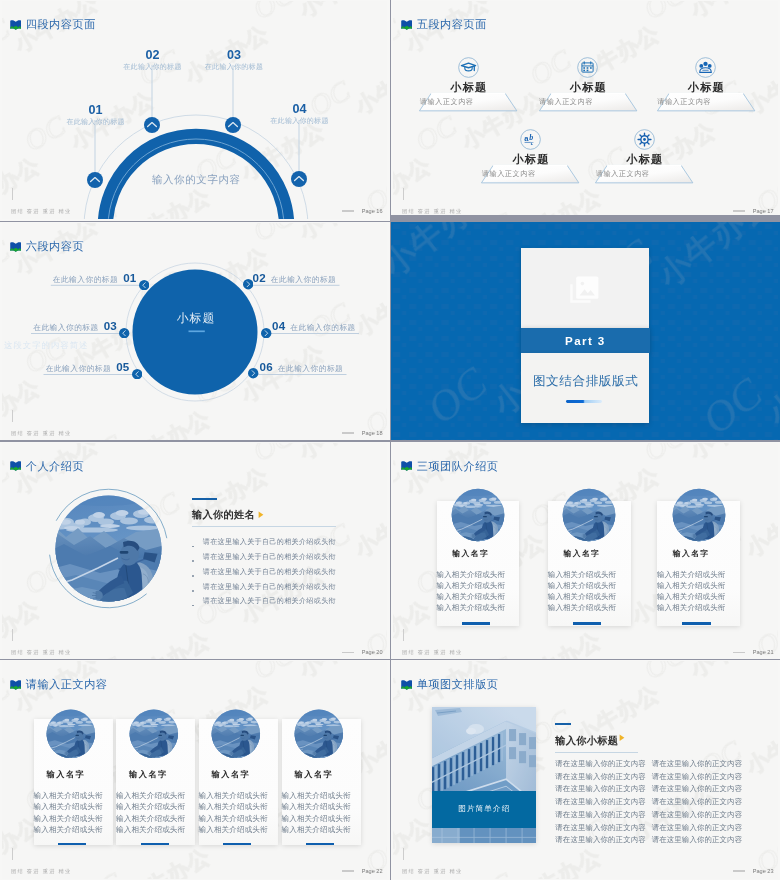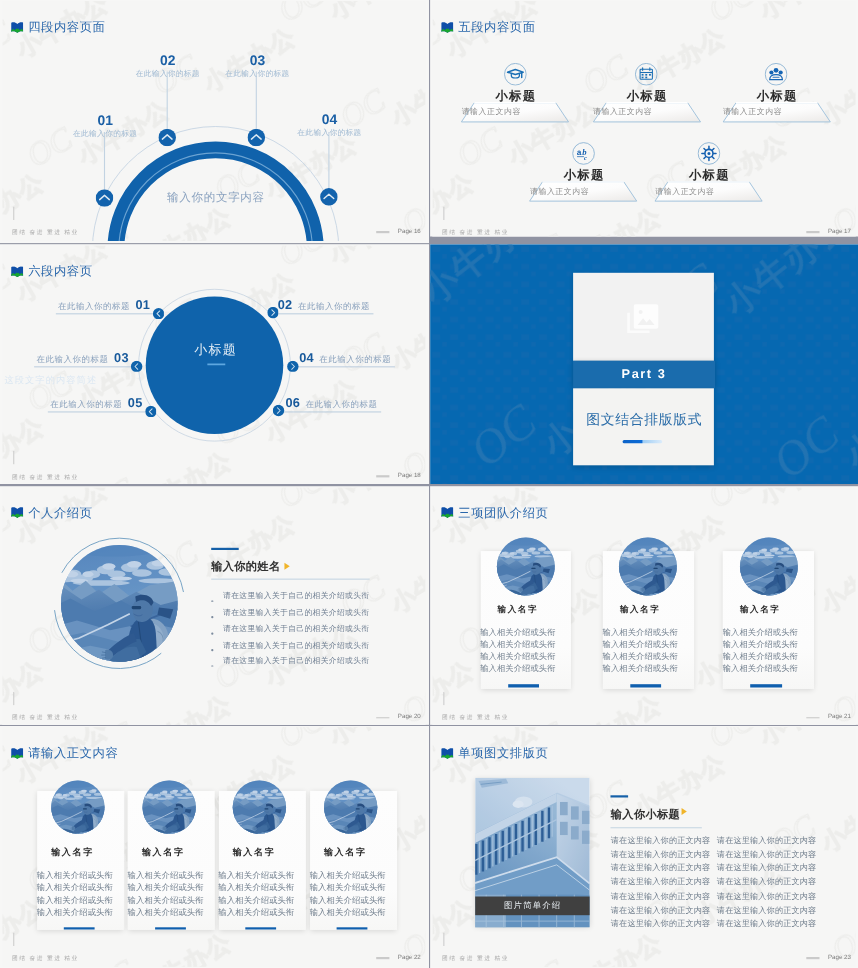--- a/index.html
+++ b/index.html
@@ -113,21 +113,21 @@
   .t4a .tphoto,.t4b .tphoto,.t4c .tphoto,.t4d .tphoto{left:11.9px;top:-10.8px;width:51.6px;height:51.6px;}
   .t4a .tbar,.t4b .tbar,.t4c .tbar,.t4d .tbar{left:24.8px;bottom:-0.2px;width:28.1px;height:1.8px;}
   .t4a .tname,.t4b .tname,.t4c .tname,.t4d .tname{top:50.5px;font-size:8.2px;letter-spacing:1.5px;text-indent:1.5px;}
   .t4a .tlines,.t4b .tlines,.t4c .tlines,.t4d .tlines{top:71.2px;}
   .t4a .tlines div,.t4b .tlines div,.t4c .tlines div,.t4d .tlines div{font-size:7.6px;line-height:11.3px;}
   .t4a{left:31.5px;top:57.9px;} .t4b{left:114px;top:57.9px;} .t4c{left:196.5px;top:57.9px;} .t4d{left:279.5px;top:57.9px;}
 
   
   .s8img{position:absolute;left:38.7px;top:46.1px;width:104.1px;height:136.4px;box-shadow:0 1px 5px rgba(0,0,0,.13);}
   .s8img svg{position:absolute;left:0;top:0;width:104.1px;height:136.4px;display:block;}
-  .s8cap{position:absolute;left:0;top:83.6px;width:104.1px;height:17px;background:#404040;display:flex;align-items:center;justify-content:center;margin-top:24px;}
+  .s8cap{position:absolute;left:0;top:83.6px;width:104.1px;height:37px;background:#0369a1;display:flex;align-items:center;justify-content:center;}
   .s8cap span{font-family:"Liberation Serif",serif;font-size:7.6px;color:#eef4f9;letter-spacing:1.1px;text-indent:1.1px;}
   .s8bar{position:absolute;left:162.3px;top:61.5px;width:15.3px;height:2.4px;background:#1560a8;}
   .s8head{position:absolute;left:162.3px;top:73px;display:flex;align-items:flex-start;}
   .s8head span{font-family:"Liberation Serif",serif;font-weight:700;font-size:10.2px;color:#313131;letter-spacing:.3px;}
   .s8rule{position:absolute;left:162.3px;top:91px;width:83.2px;height:1px;background:#c6d6e3;}
   .s8cols{position:absolute;left:162.3px;top:97px;display:flex;gap:5.9px;align-items:flex-end;}
   .s8col div{font-family:"Liberation Serif",serif;font-size:7.4px;color:#6f7d8c;letter-spacing:.15px;line-height:12.7px;white-space:nowrap;}
   .L1 .s3n,.L3 .s3n,.L5 .s3n{margin-left:5px;}
   .R2 .s3n,.R4 .s3n,.R6 .s3n{margin-right:5px;}
 </style>

